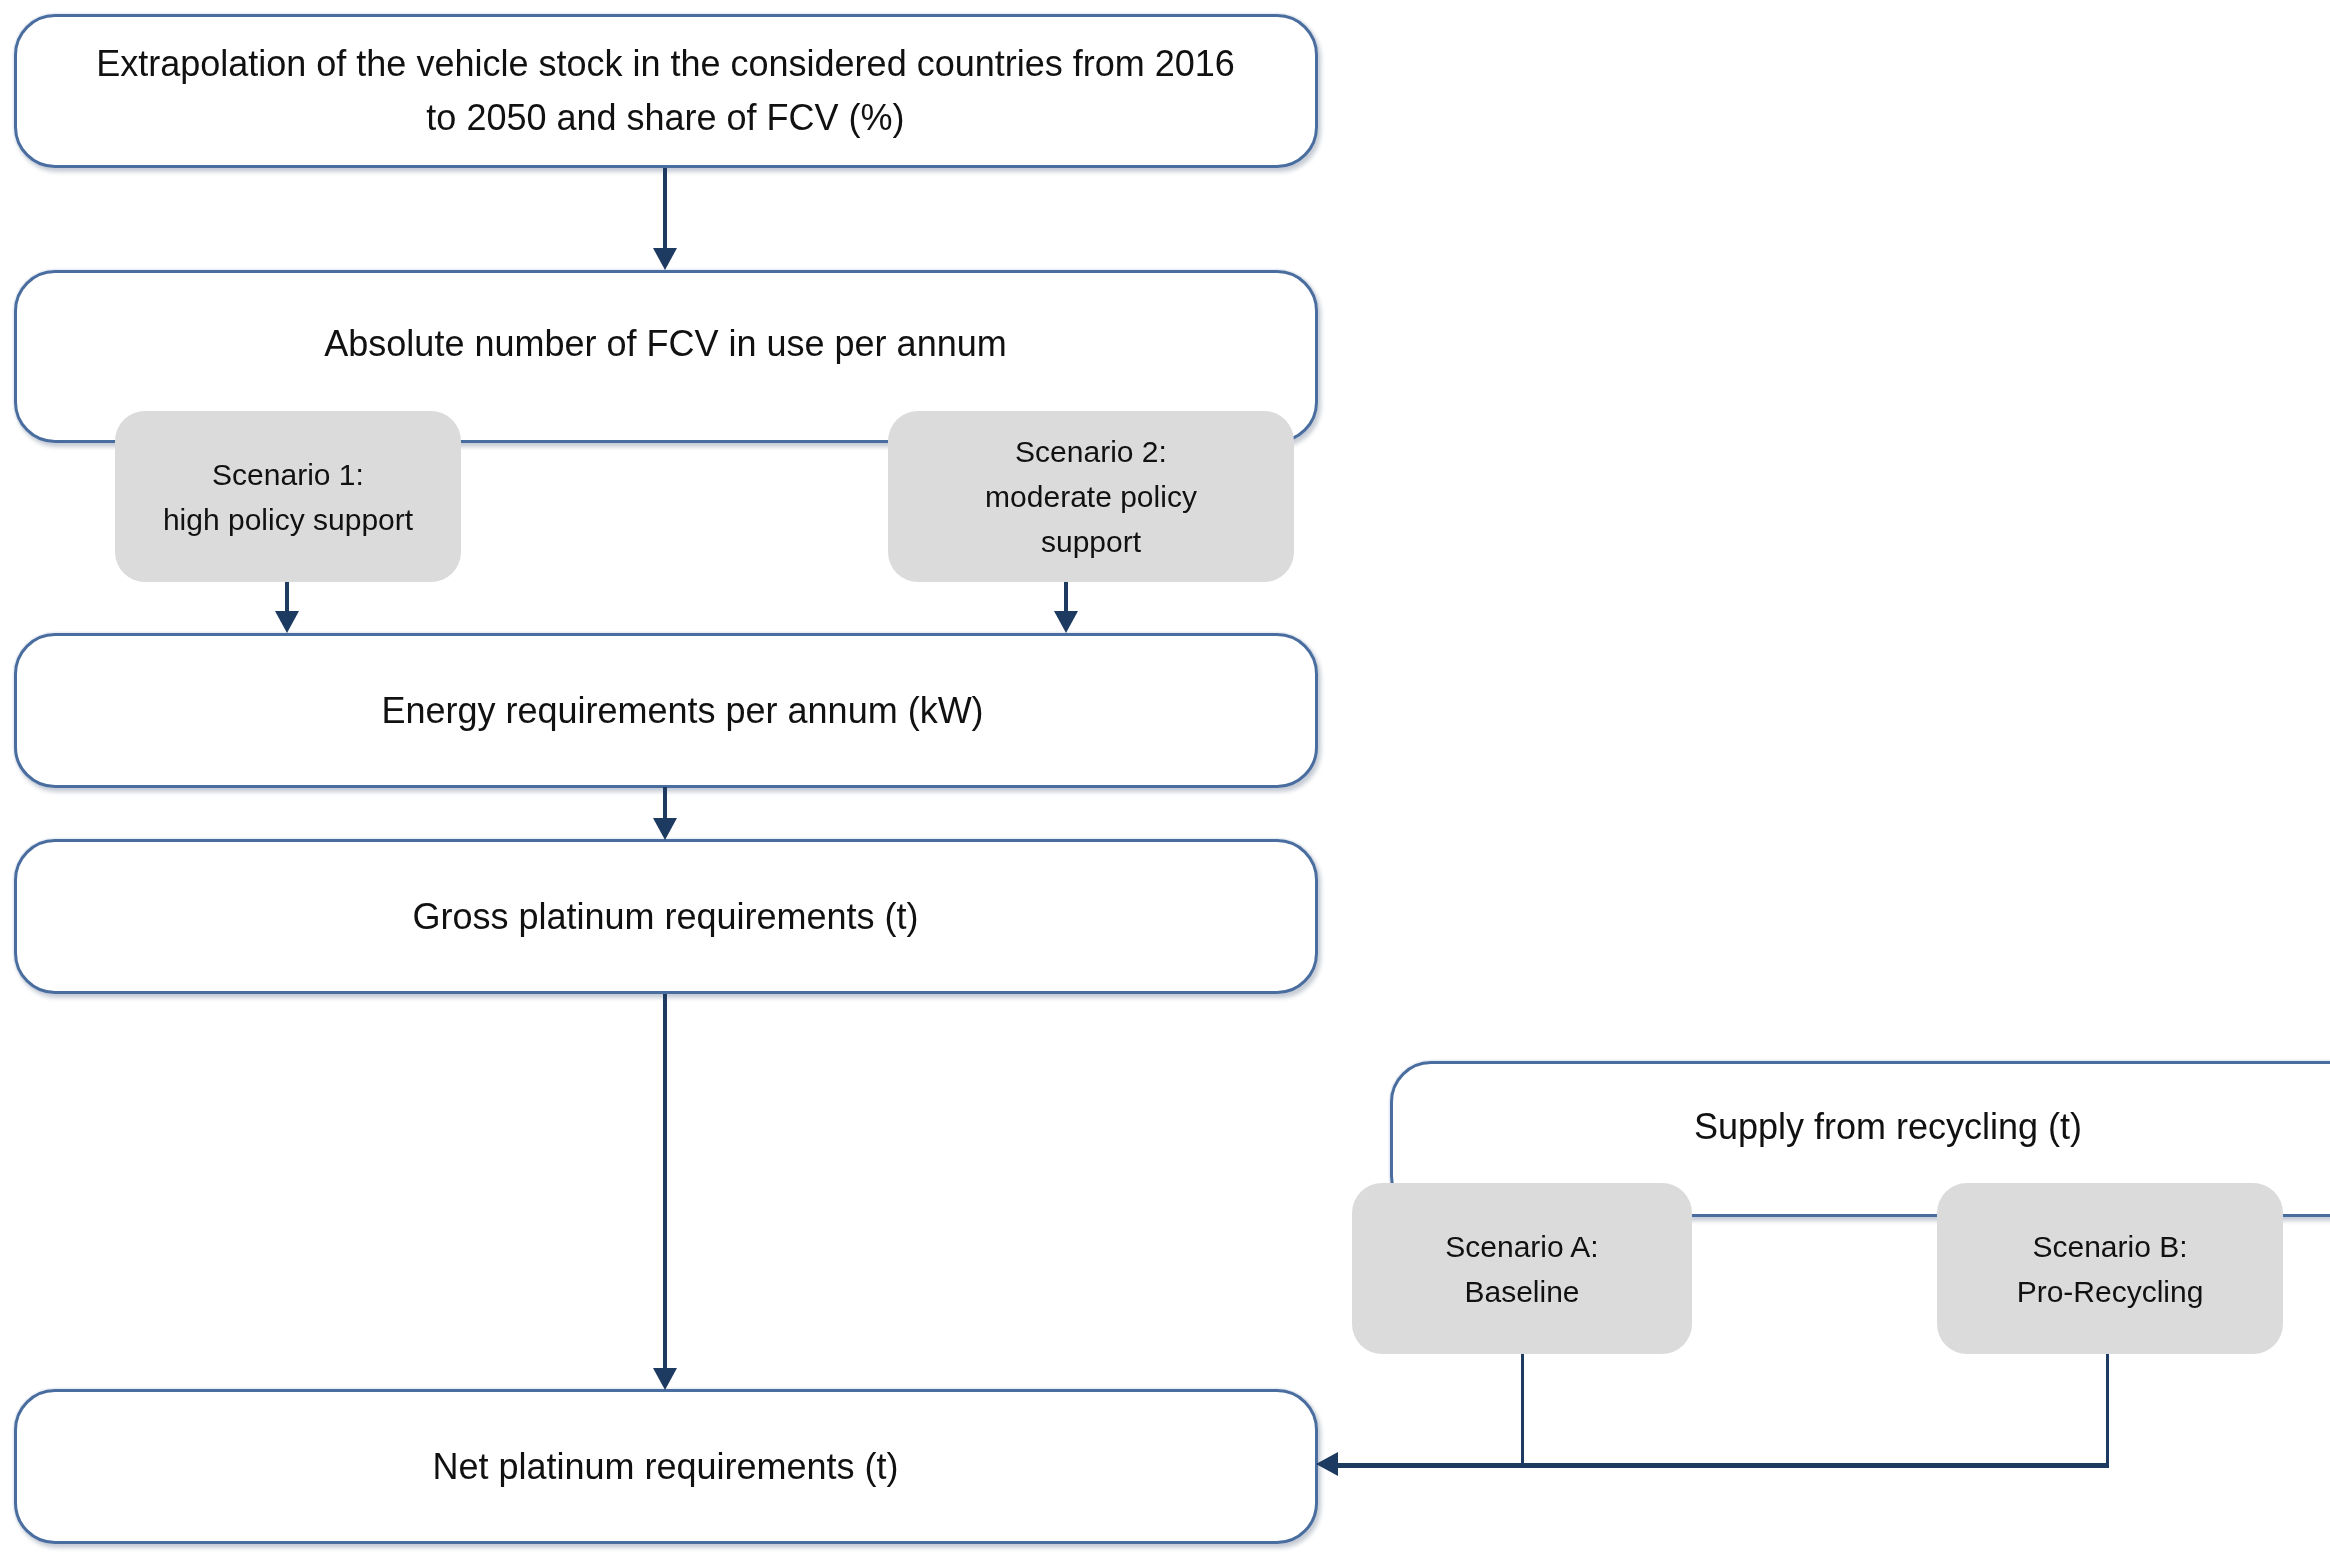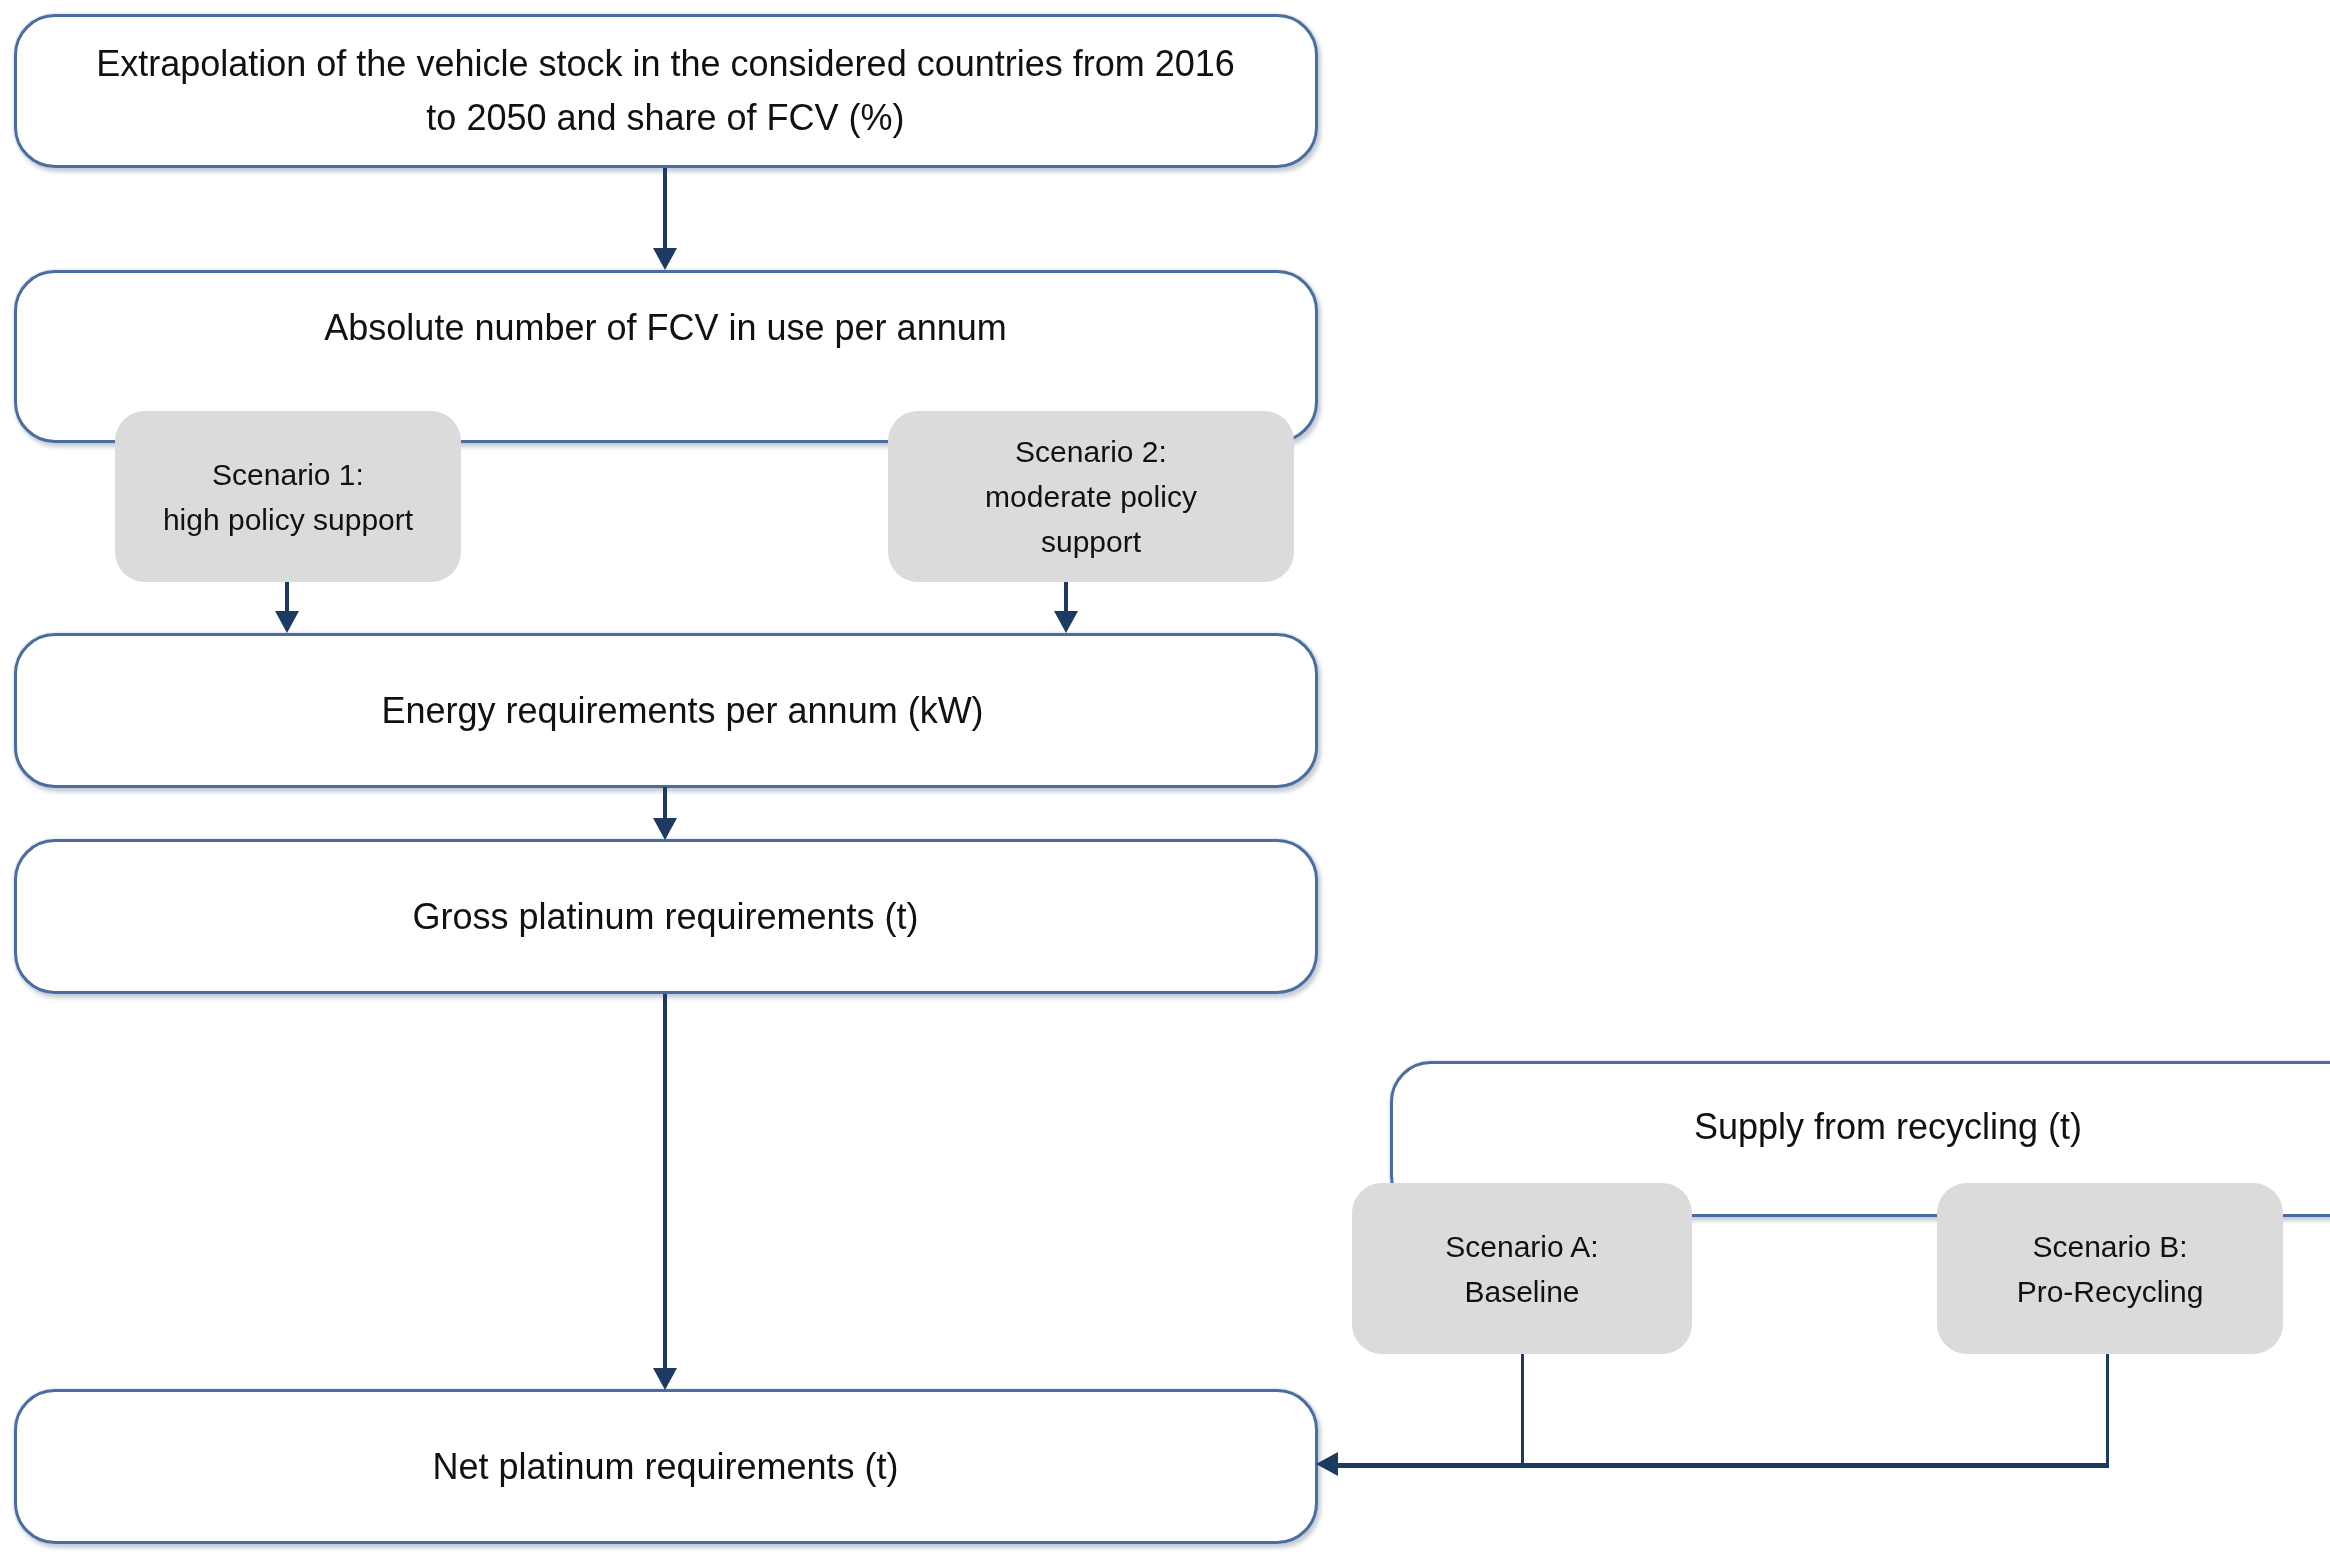--- a/index.html
+++ b/index.html
@@ -62,21 +62,21 @@
 </head>
 <body>
 
 <div class="canvas">
 
   <div class="box bordered" style="left:13.5px; top:13.5px; width:1304px; height:154px;">
     <span class="lbl">Extrapolation of the vehicle stock in the considered countries from 2016
 to 2050 and share of FCV (%)</span>
   </div>
 
-  <div class="box bordered" style="left:13.5px; top:270px; width:1304px; height:173px; align-items:flex-start; padding-top:28px;">
+  <div class="box bordered" style="left:13.5px; top:270px; width:1304px; height:173px; align-items:flex-start; padding-top:44px;">
     <span class="lbl">Absolute number of FCV in use per annum</span>
   </div>
 
   <div class="box bordered" style="left:13.5px; top:633px; width:1304px; height:155px;padding-left:34px;">
     <span class="lbl">Energy requirements per annum (kW)</span>
   </div>
 
   <div class="box bordered" style="left:13.5px; top:839px; width:1304px; height:155px;">
     <span class="lbl">Gross platinum requirements (t)</span>
   </div>

